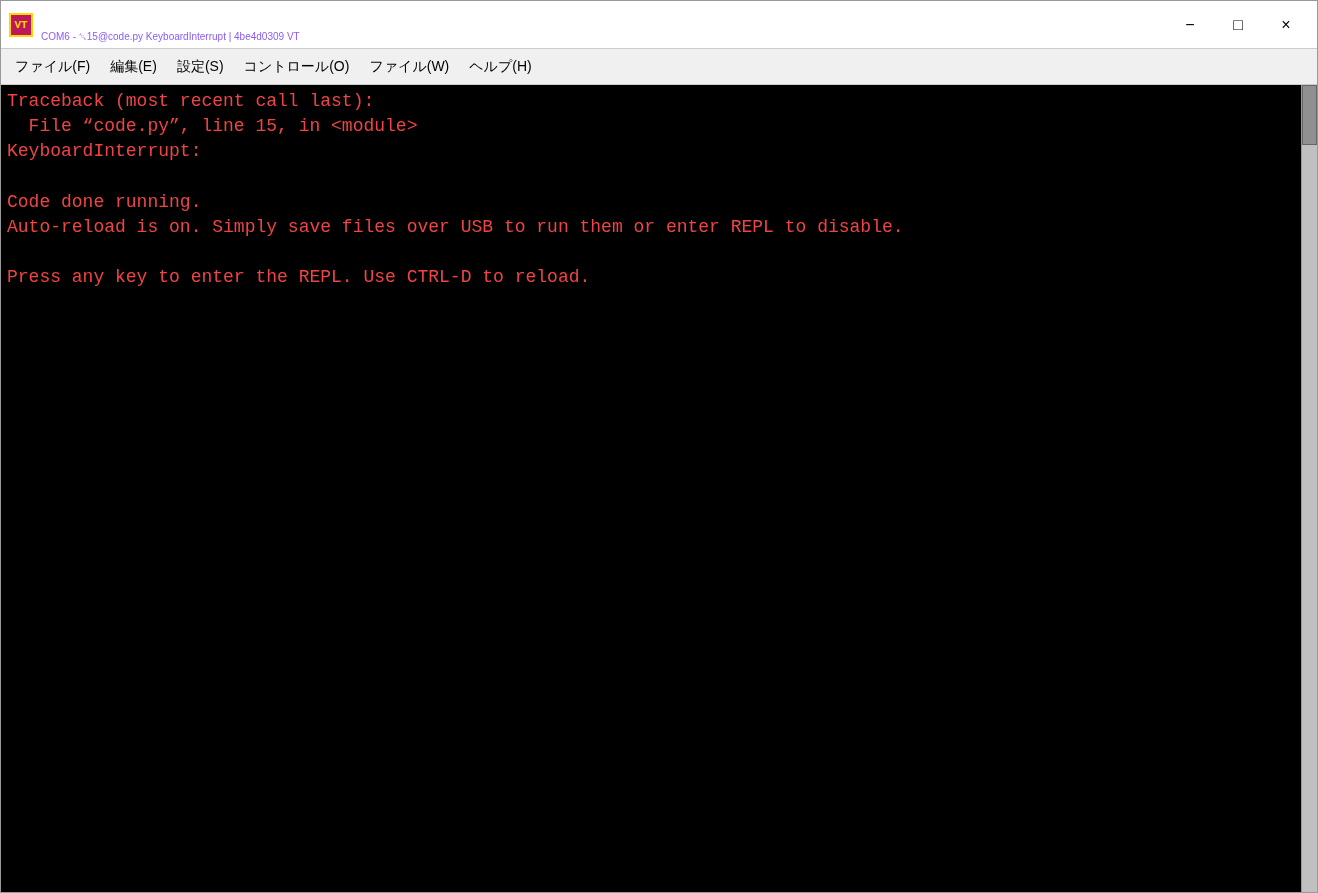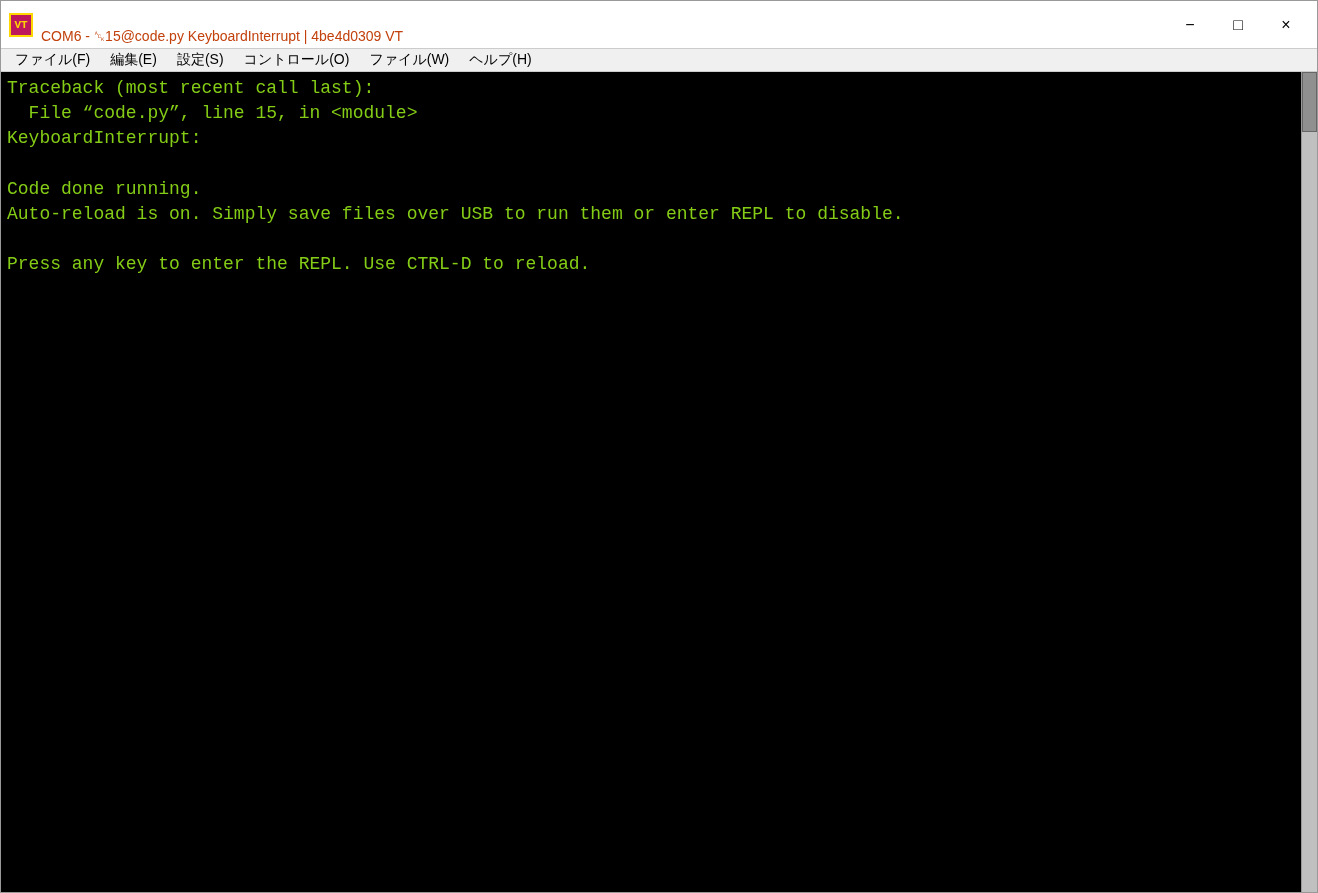--- a/index.html
+++ b/index.html
@@ -50,22 +50,22 @@
       display: flex;
       align-items: center;
       justify-content: center;
       font-size: 11px;
       font-weight: bold;
       color: #ffd700;
       flex-shrink: 0;
     }
 
     .title-text {
-      font-size: 14px;
-      color: #c2410c;
+      font-size: 10px;
+      color: #8b5cf6;
       font-family: 'Segoe UI', sans-serif;
       margin-top: 24px;
     }
 
     .title-bar-controls {
       display: flex;
       align-items: center;
       gap: 2px;
     }
 
@@ -78,21 +78,21 @@
       display: flex;
       align-items: center;
       justify-content: center;
       font-size: 16px;
       color: #000;
       font-family: 'Segoe UI', sans-serif;
     }
 
     .menu-bar {
       background: #f0f0f0;
-      height: 23px;
+      height: 36px;
       display: flex;
       align-items: center;
       padding: 0 4px;
       border-bottom: 1px solid #ccc;
       flex-shrink: 0;
     }
 
     .menu-item {
       padding: 4px 10px;
       font-size: 14px;
@@ -109,21 +109,21 @@
       overflow: hidden;
     }
 
     .terminal-content {
       position: absolute;
       top: 0;
       left: 0;
       right: 16px;
       bottom: 0;
       padding: 4px 6px;
-      color: #84cc16;
+      color: #ef4444;
       font-family: 'Courier New', 'Lucida Console', monospace;
       font-size: 18px;
       line-height: 1.4;
       white-space: pre-wrap;
       overflow: hidden;
     }
 
     .scrollbar {
       position: absolute;
       top: 0;

